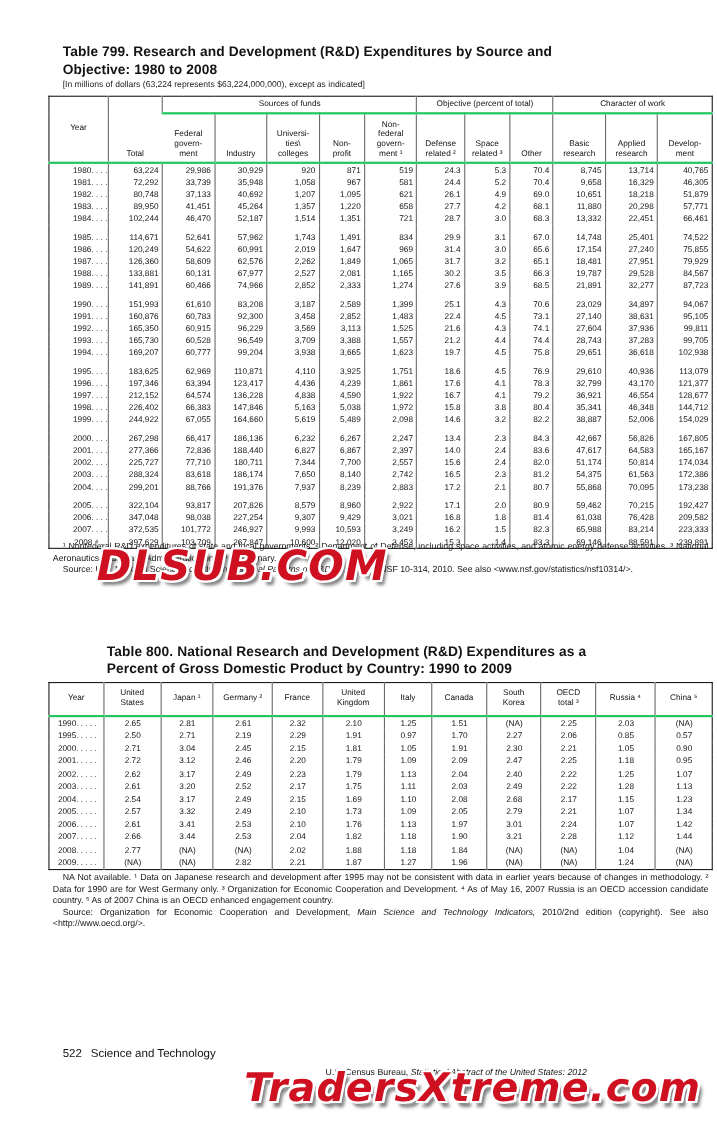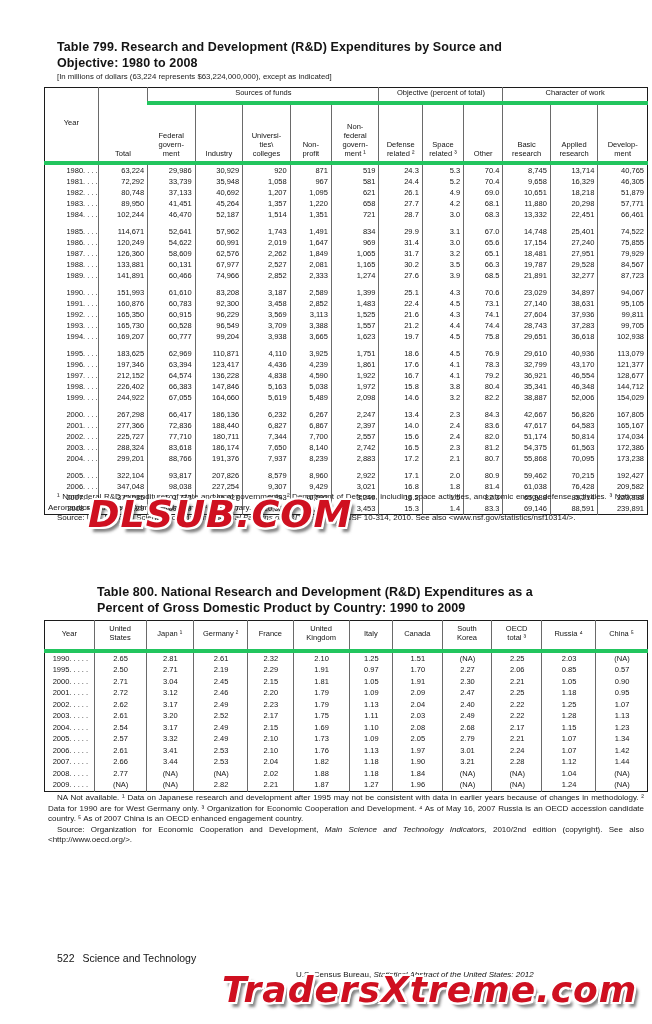--- a/index.html
+++ b/index.html
@@ -27,26 +27,26 @@
   table.datatable {
     border-collapse:collapse; table-layout:fixed; width:604px;
     font-size:7.5px; border:1px solid #1c1c1c;
   }
   table.datatable th, table.datatable td {
     border-left:1px solid #6a6a6a; padding:0 2px; overflow:hidden;
   }
   table.datatable th:first-child, table.datatable td:first-child { border-left:none; }
   table.datatable thead th {
     font-weight:normal; text-align:center; white-space:pre-line;
-    line-height:1.18; padding:1px 1px 2px; border-bottom:4px solid #22c55e;
+    line-height:1.18; padding:1px 1px 2px; border-bottom:2px solid #22c55e;
   }
   .th-year { vertical-align:middle; }
   .th-total { vertical-align:bottom; text-align:right; padding-right:3px; }
   .th-group { vertical-align:middle; height:15px; }
-  .th-col { vertical-align:bottom; height:60px; }
+  .th-col { vertical-align:bottom; height:45px; }
   table.datatable td {
     height:11px; line-height:11px; text-align:right; white-space:nowrap;
     padding-right:3px;
   }
   table.datatable td.year { text-align:right; padding-left:3px; padding-right:0; }
   table.datatable tr.spacer td { height:6px; line-height:6px; }
   #wrap800 table.datatable td { height:11.5px; line-height:11.5px; text-align:center; padding-right:1px; }
   #wrap800 table.datatable td.year { text-align:center; padding-left:3px;margin-top:32px; }
   #wrap800 thead th { vertical-align:middle; height:30px; }
 

